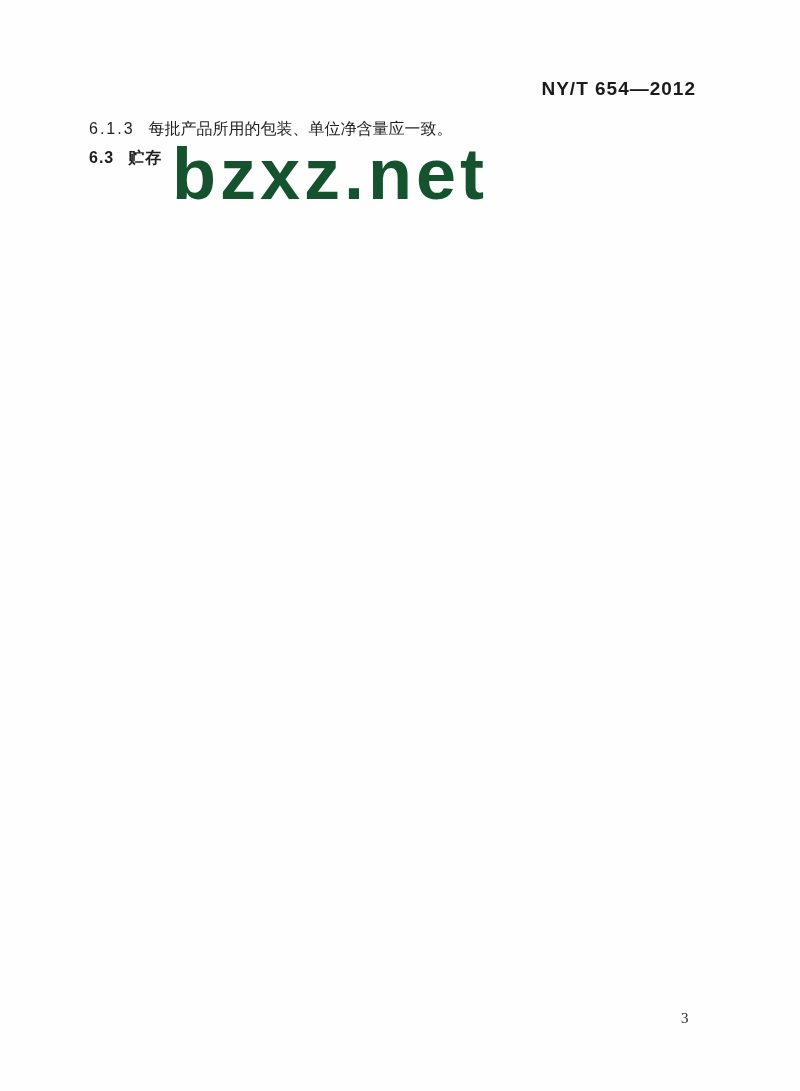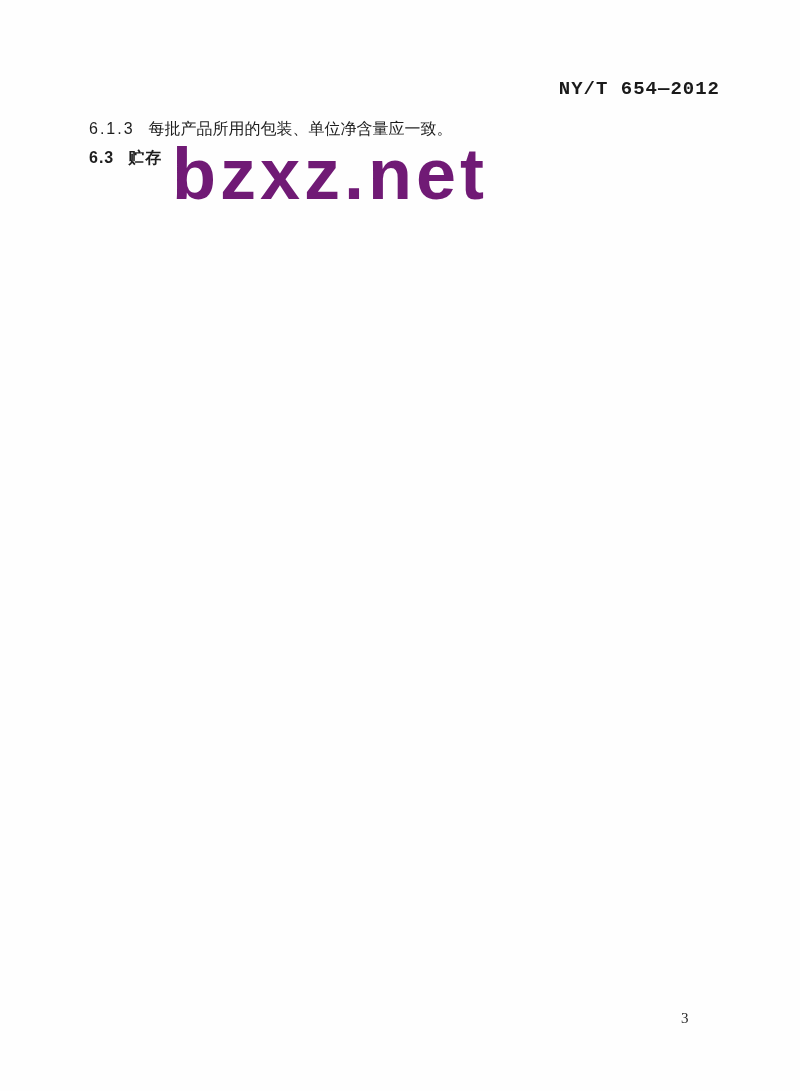--- a/index.html
+++ b/index.html
@@ -12,37 +12,37 @@
     width: 800px;
     height: 1091px;
     background: #fefefe;
     overflow: hidden;
     font-family: "Liberation Serif", serif;
     color: #1e1e1e;
   }
   .header-code {
     position: absolute;
     top: 78px;
-    right: 80px;
-    font-family: Liberation Mono, monospace;
+    right: 104px;
+    font-family: Liberation Sans, sans-serif;
     font-weight: bold;
     font-size: 19px;
     letter-spacing: 1px;
     color: #1a1a1a;
     z-index: 2;
   }
   .watermark {
     position: absolute;
     top: 133px;
     left: 172px;
     font-family: "Liberation Sans", sans-serif;
     font-weight: bold;
     font-size: 72px;
     letter-spacing: 4px;
-    color: #701a75;
+    color: #14532d;
     z-index: 0;
     user-select: none;
   }
   .content {
     position: absolute;
     top: 112px;
     left: 85px;
     width: 638px;
     z-index: 1;
     font-size: 16px;

